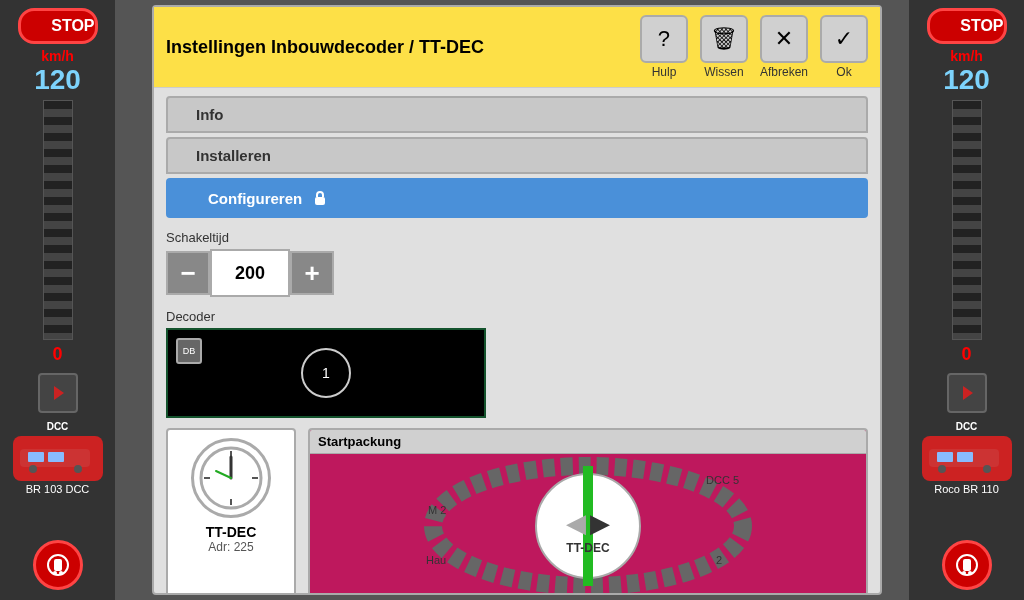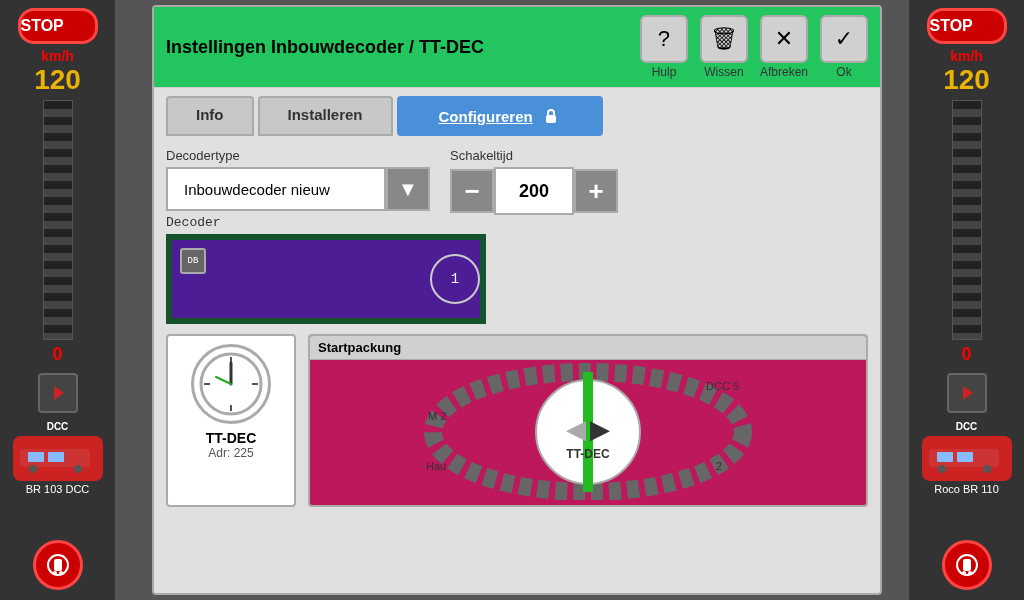--- a/index.html
+++ b/index.html
@@ -33,36 +33,36 @@
     }
 
     .stop-btn {
       width: 80px; height: 36px;
       background: #cc0000;
       color: white;
       font-weight: bold;
       font-size: 16px;
       border: 3px solid #ff4444;
       border-radius: 16px;
-      text-align: left;
+      text-align: right;
       line-height: 30px;
       margin-top: 8px;
       cursor: pointer;
     }
 
     .speed-label {
       color: red;
       font-size: 14px;
       font-weight: bold;
       text-align: right;
       margin-top: 4px;
     }
 
     .speed-value {
-      color: #eab308;
+      color: #7dd3fc;
       font-size: 28px;
       font-weight: bold;
       text-align: center;
     }
 
     .speed-zero {
       color: red;
       font-size: 18px;
       font-weight: bold;
     }
@@ -123,21 +123,21 @@
       left: 152px; top: 5px;
       width: 730px; height: 590px;
       background: #e0e0e0;
       border: 2px solid #aaa;
       border-radius: 4px;
       display: flex;
       flex-direction: column;
     }
 
     .dialog-header {
-      background: #22c55e;
+      background: #fde047;
       display: flex;
       align-items: center;
       padding: 8px 12px;
       gap: 12px;
       border-bottom: 1px solid #ccc;
       flex-shrink: 0;
     }
 
     .dialog-title {
       font-size: 18px;
@@ -165,20 +165,21 @@
     }
 
     .toolbar-btn-label {
       font-size: 12px;
       color: #333;
     }
 
     
     .tabs {
       display: flex;
+      flex-direction: column;
       padding: 8px 12px 0;
       gap: 4px;
       flex-shrink: 0;
     }
 
     .tab {
       padding: 8px 28px;
       font-size: 15px;
       font-weight: bold;
       cursor: pointer;
@@ -193,21 +194,20 @@
     }
 
     .tab-active-blue {
       background: #4a90d9;
       color: white;
       display: flex;
       align-items: center;
       gap: 8px;
       padding: 8px 40px;
       border-radius: 4px;
-      text-decoration: underline;
     }
 
     
     .dialog-content {
       padding: 12px;
       flex: 1;
       overflow: hidden;
     }
 
     .row-fields {
@@ -280,37 +280,37 @@
       border: 2px solid #aaa;
       width: 80px; height: 48px;
       display: flex;
       align-items: center;
       justify-content: center;
       font-size: 18px;
       font-weight: bold;
     }
 
     .decoder-section {
-      font-family: Liberation Mono, monospace;
+      margin-top: 12px;
     }
 
     .decoder-label {
       font-size: 13px;
       color: #333;
       margin-bottom: 4px;
     }
 
     .decoder-canvas {
-      background: #4c1d95;
+      background: #000000;
       width: 320px; height: 90px;
-      border: 6px solid #14532d;
+      border: 2px solid #14532d;
       position: relative;
       display: flex;
       align-items: center;
-      justify-content: flex-end;
+      justify-content: center;
     }
 
     .decoder-chip {
       position: absolute;
       top: 8px; left: 8px;
       width: 26px; height: 26px;
       background: #666;
       border: 2px solid #aaa;
       border-radius: 3px;
       display: flex;
@@ -534,27 +534,20 @@
         <rect x="5" y="9" width="10" height="8" rx="2" fill="white"></rect>
         <path d="M7 9V7a3 3 0 0 1 6 0v2" stroke="white" stroke-width="2" fill="none"></path>
       </svg>
     </div>
   </div>
 
   <div class="dialog-content">
 
     <div class="row-fields">
       <div class="field-group">
-        <span class="field-label">Decodertype</span>
-        <div class="dropdown-row">
-          <div class="dropdown-text">Inbouwdecoder nieuw</div>
-          <div class="dropdown-arrow">▼</div>
-        </div>
-      </div>
-      <div class="field-group">
         <span class="field-label">Schakeltijd</span>
         <div class="number-row">
           <div class="num-btn">−</div>
           <div class="num-value">200</div>
           <div class="num-btn">+</div>
         </div>
       </div>
     </div>
 
     <div class="decoder-section">

